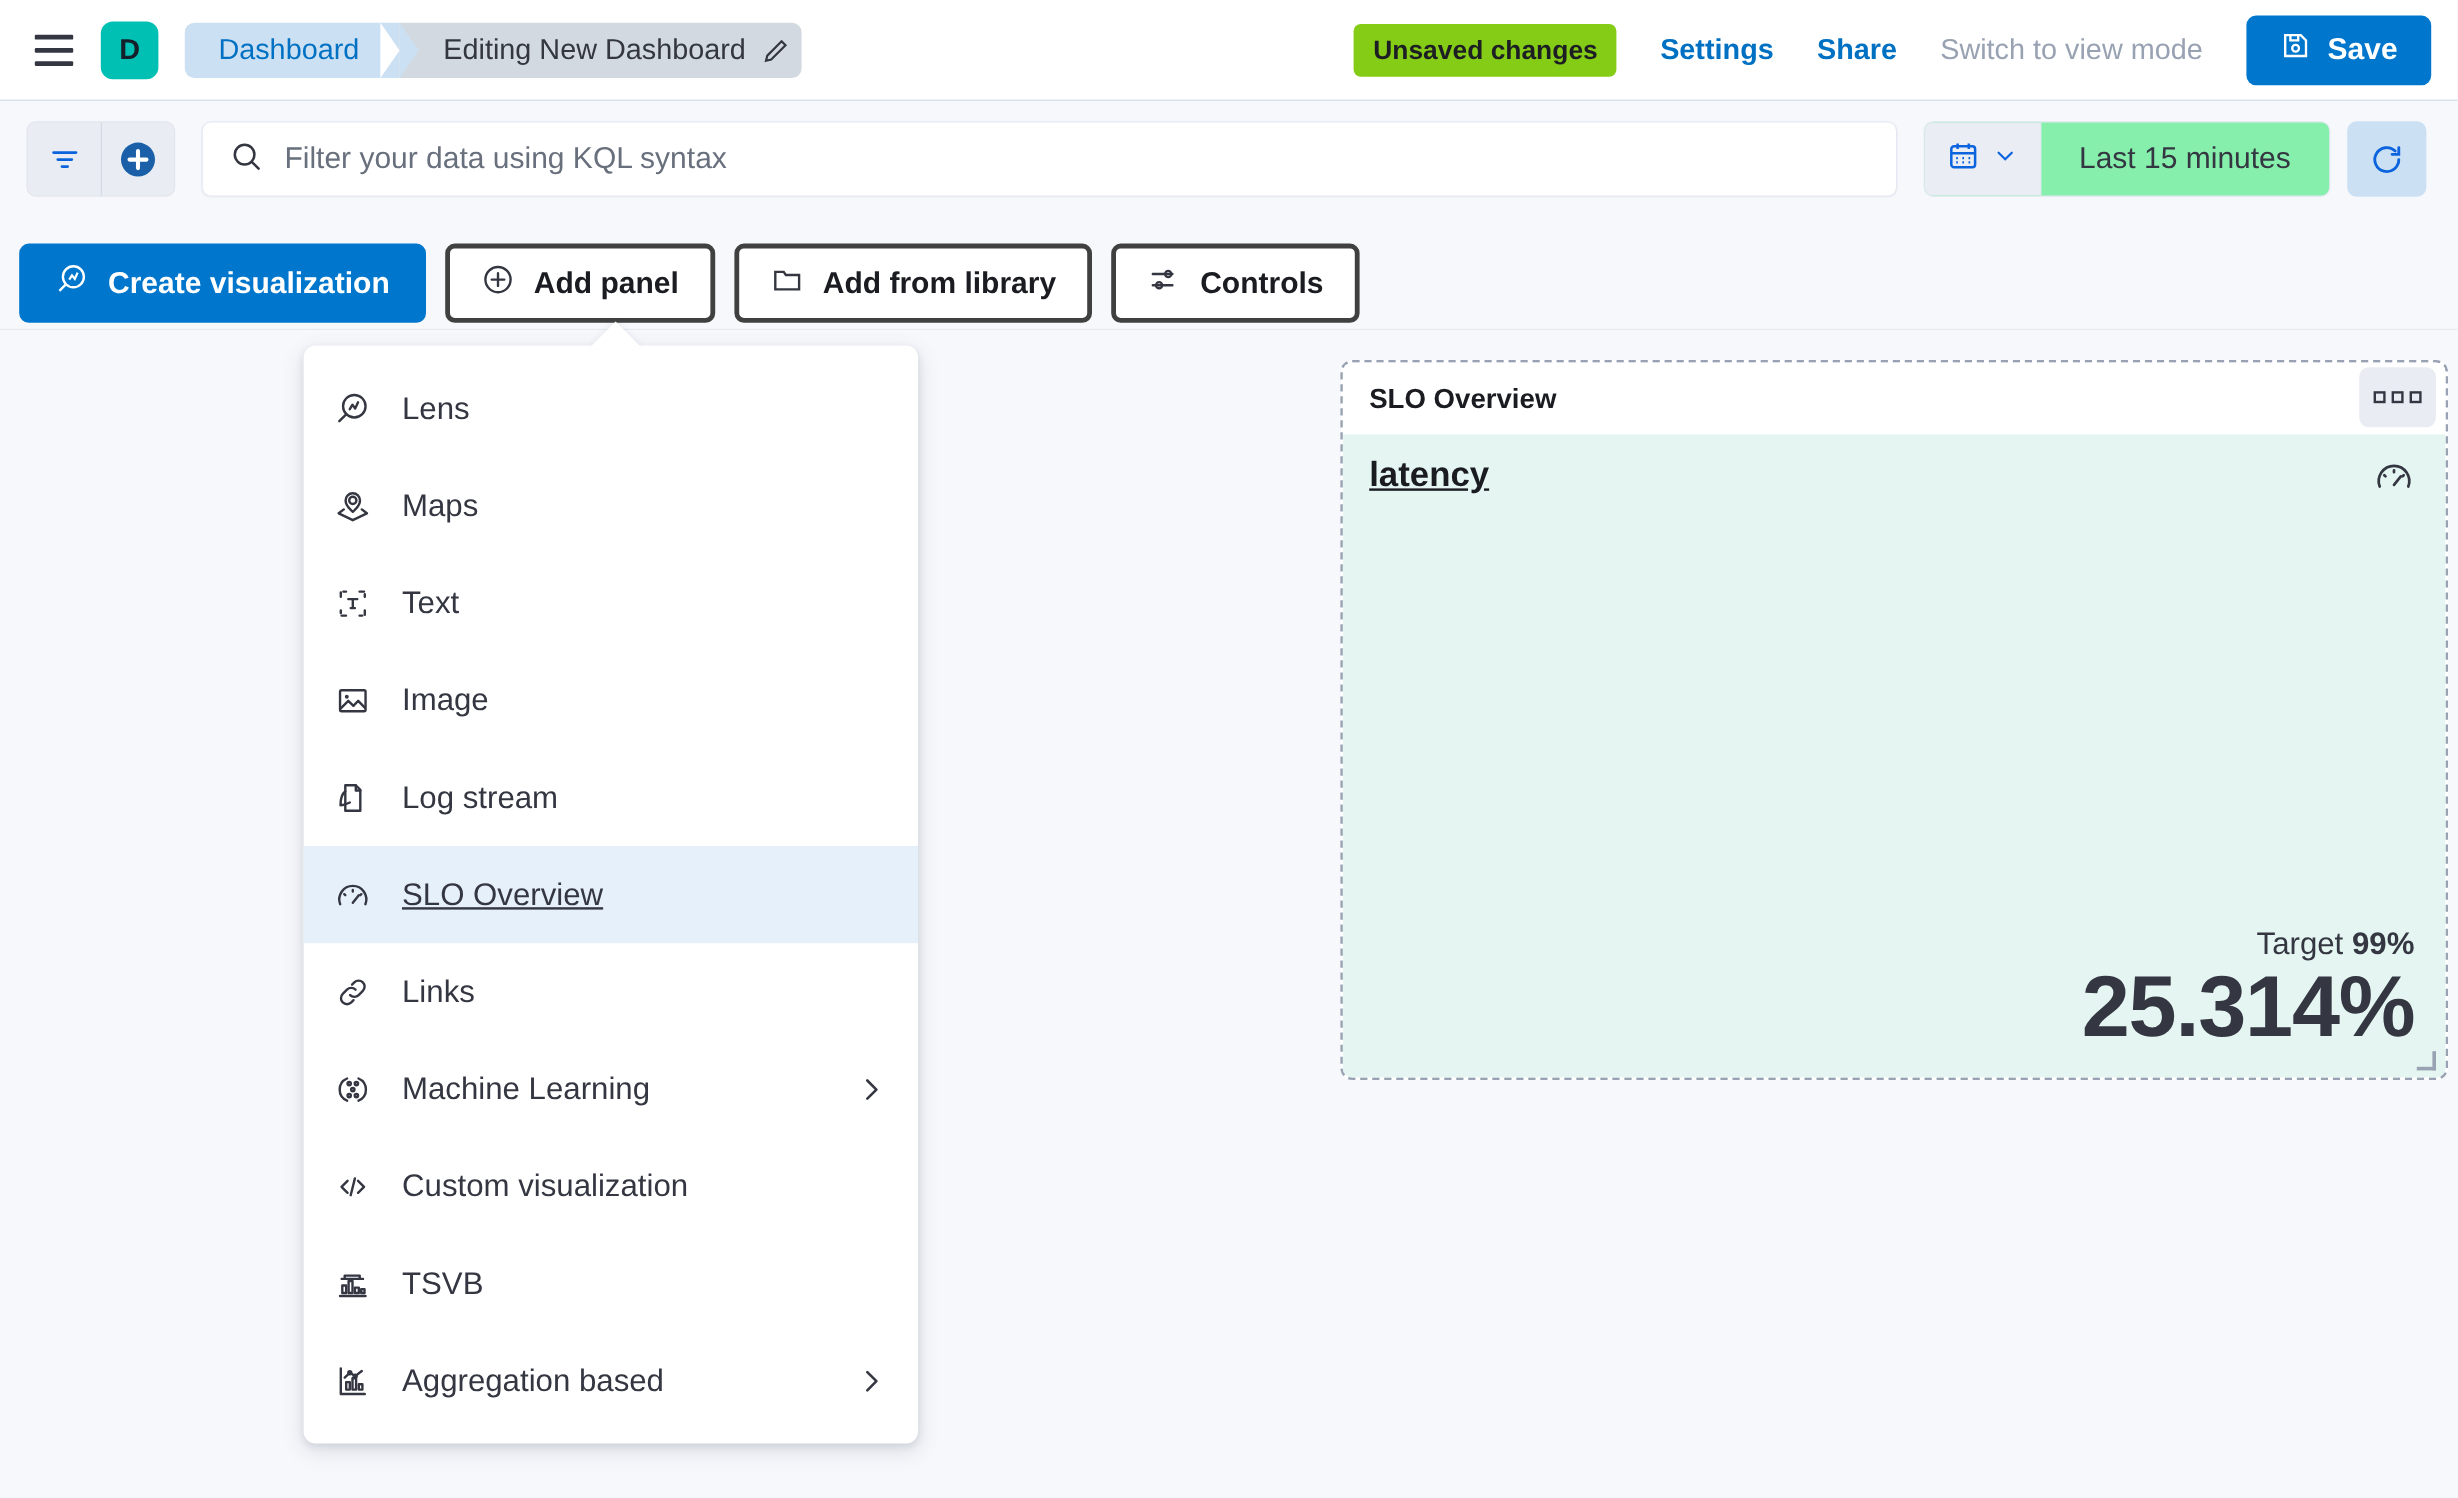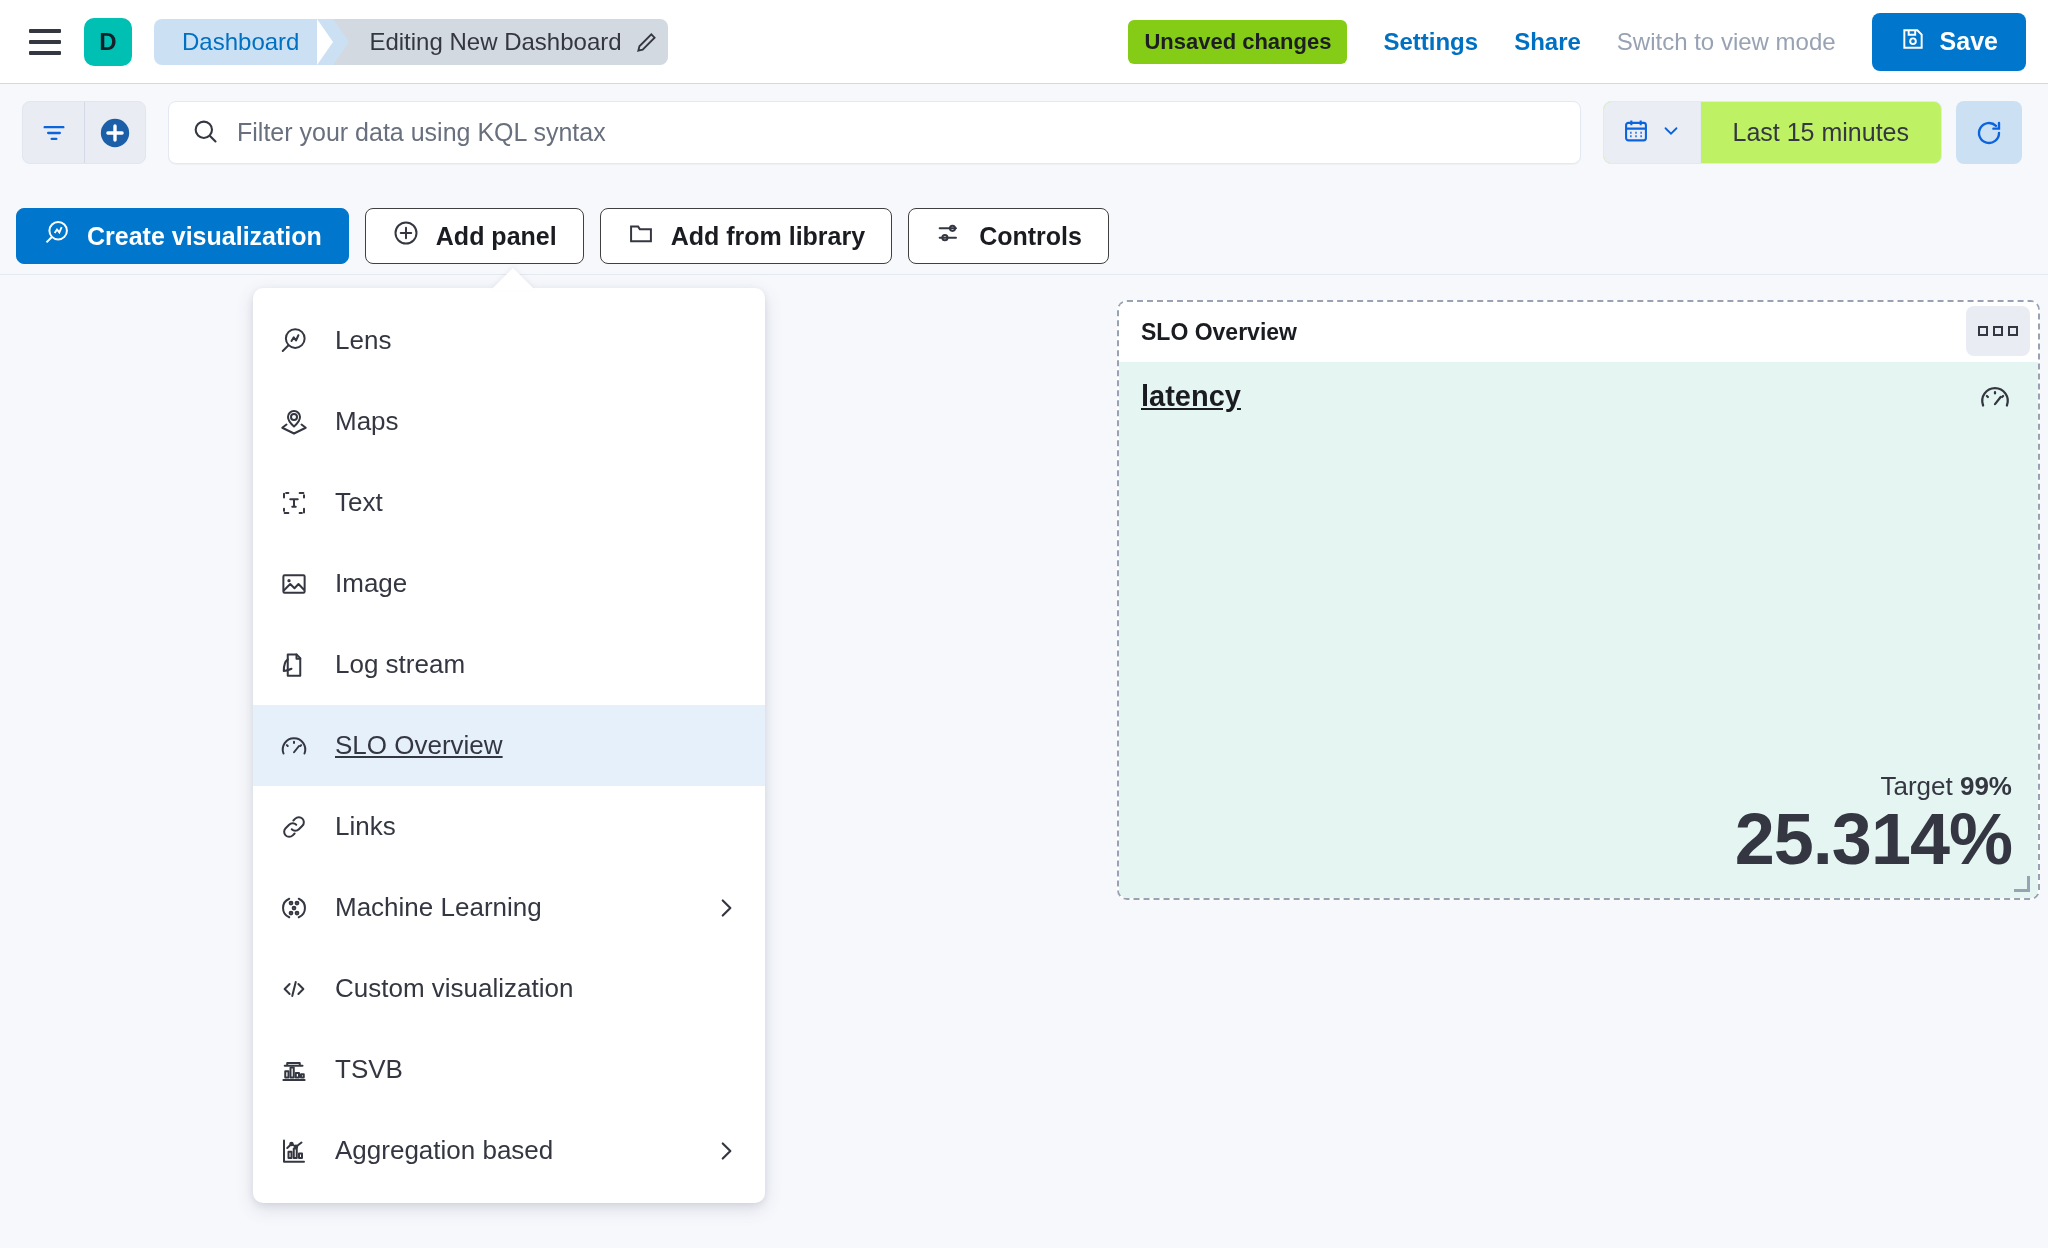--- a/index.html
+++ b/index.html
@@ -98,21 +98,21 @@
     box-shadow: 0 1px 1px rgba(0,0,0,0.03);
   }
   .search-box input {
     flex: 1; border: none; outline: none; font-size: 25px;
     font-family: inherit; color: #343741; background: transparent;
   }
   .search-box input::placeholder { color: #69707d; }
 
   .date-group {
     display: flex; height: 63px; margin-left: 22px;
-    border: 1px solid #e3e8f2; border-radius: 8px; overflow: hidden; background: #bef264;
+    border: 1px solid #e3e8f2; border-radius: 8px; overflow: hidden; background: #86efac;
   }
   .date-prefix {
     background: #eaeef4; display: flex; align-items: center; gap: 10px;
     padding: 0 18px; cursor: pointer; border-right: 1px solid #e3e8f2;
   }
   .date-value {
     display: flex; align-items: center; padding: 0 32px;
     font-size: 25px; color: #343741; cursor: pointer;
   }
   .refresh-btn {
@@ -120,24 +120,24 @@
     border-radius: 8px; display: flex; align-items: center; justify-content: center;
     cursor: pointer; border: none;
   }
 
   
   .toolbar {
     position: absolute; left: 0; top: 198px; width: 2048px; height: 76px;
     display: flex; align-items: center; padding: 0 16px; gap: 16px;
   }
   .tb-btn {
-    height: 56px; display: flex; align-items: center; gap: 16px;
+    height: 66px; display: flex; align-items: center; gap: 16px;
     border-radius: 8px; padding: 0 26px; font-size: 25px; font-weight: 700;
     font-family: inherit; cursor: pointer;
-    background: #fff; color: #1a1c21; border: 1px solid #404040;
+    background: #fff; color: #1a1c21; border: 4px solid #404040;
   }
   .tb-btn.primary { background: #0077cc; color: #fff; border-color: #0077cc; }
 
   .content {
     position: absolute; left: 0; top: 274px; width: 2048px; height: 974px;
     background: #f7f8fc; border-top: 1px solid #e5e9f0;
   }
 
   
   .popover {

